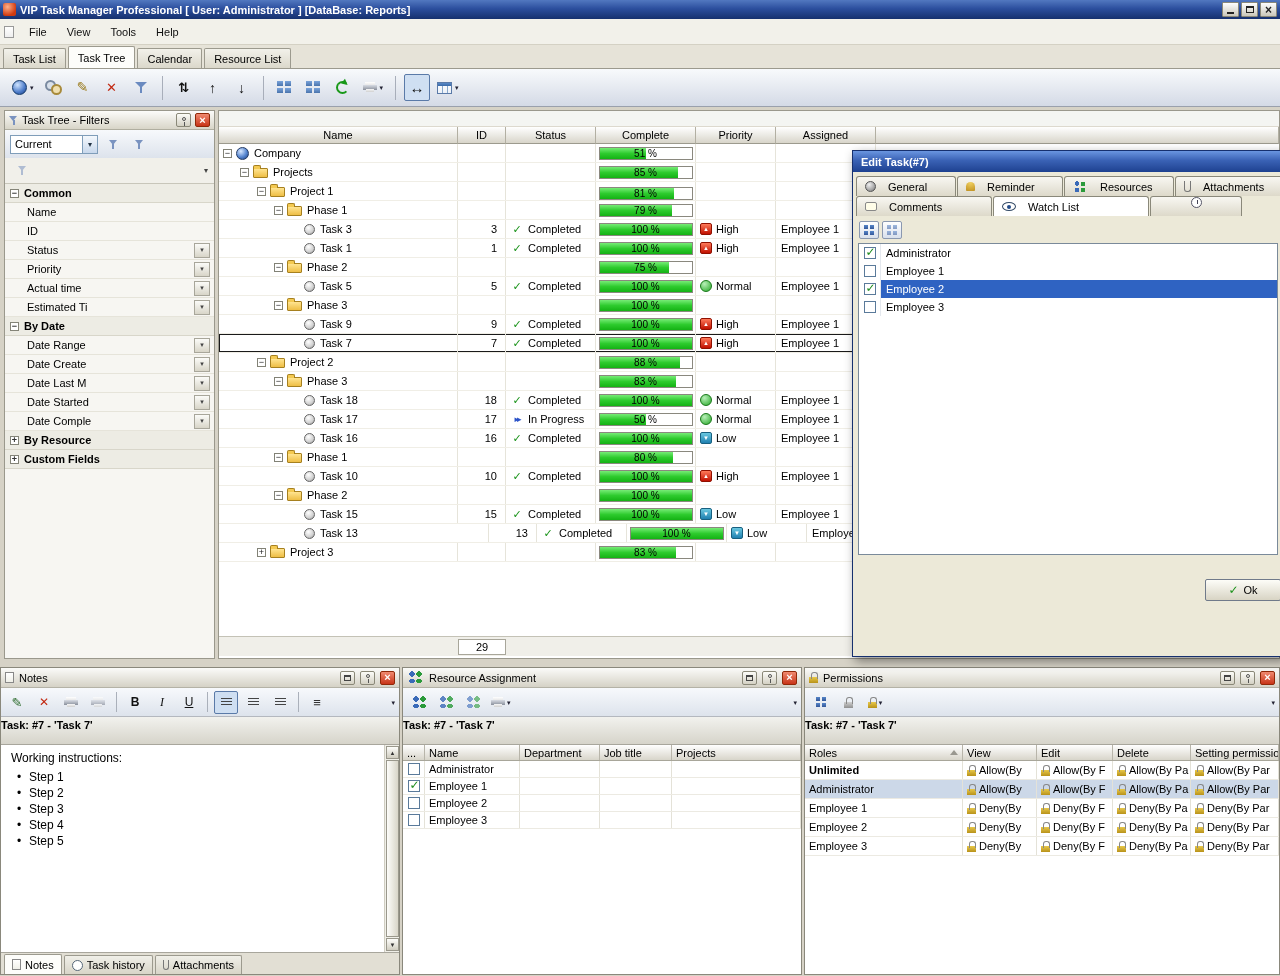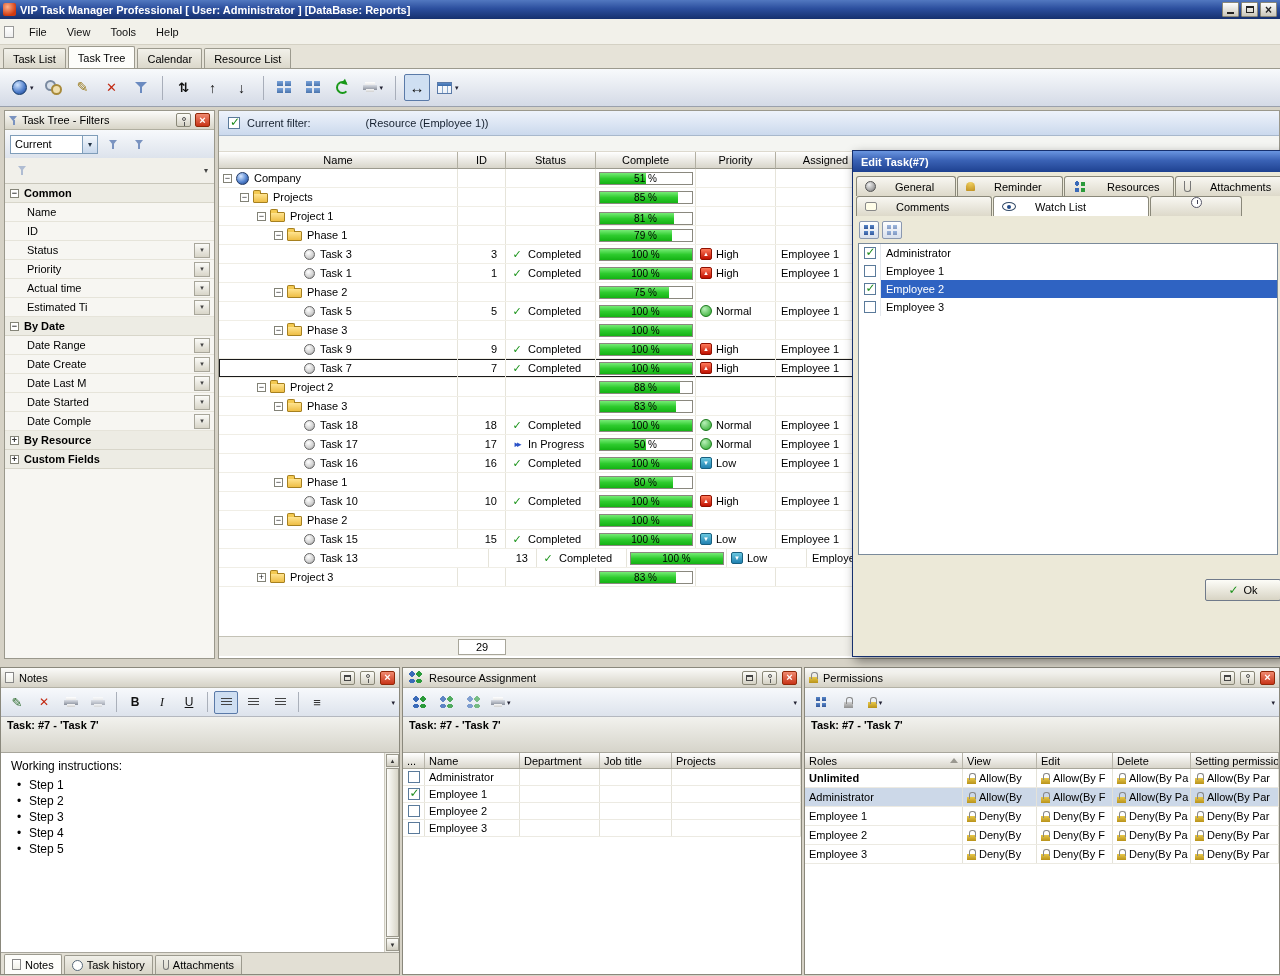--- a/index.html
+++ b/index.html
@@ -126,21 +126,21 @@
   .pr-normal{background:radial-gradient(circle at 35% 30%,#b8f0b8,#28a828);border:1px solid #187818;border-radius:50%}
   .pr-low{background:linear-gradient(#6ac8e0,#2080b0);border:1px solid #186080}
   .tree-footer{position:absolute;left:0;right:0;bottom:2px;height:20px;background:#f0efe9;border-top:1px solid #c4c2b6}
   .count-cell{position:absolute;left:239px;top:2px;width:48px;height:16px;background:#fff;border:1px solid #a8a69a;text-align:center;line-height:14px}
 
   
   .d-dialog{position:absolute;left:852px;top:150px;width:432px;height:507px;background:#ece9d8;border:1px solid #16306e;box-shadow:3px 4px 10px rgba(0,0,0,.45);display:flex;flex-direction:column;z-index:20}
   .dlg-title{height:21px;background:linear-gradient(to bottom,#6a96e0 0%,#3a62b5 45%,#1e4190 100%);color:#fff;font-weight:bold;display:flex;align-items:center;padding:0 8px;flex:none}
   .dlg-tabs{display:flex;padding:4px 3px 0;gap:1px;overflow:hidden;flex:none}
   .dlg-tabs.row2{padding-top:0}
-  .dtab{height:20px;border:1px solid #8a887a;border-bottom:none;border-radius:3px 3px 0 0;background:linear-gradient(#f8f7f2,#ddd9ca);display:flex;align-items:center;gap:19px;padding:0 8px;overflow:hidden;white-space:nowrap;flex:none}
+  .dtab{height:20px;border:1px solid #8a887a;border-bottom:none;border-radius:3px 3px 0 0;background:linear-gradient(#f8f7f2,#ddd9ca);display:flex;align-items:center;gap:12px;padding:0 8px;overflow:hidden;white-space:nowrap;flex:none}
   .dtab.active{background:#fff;position:relative;z-index:2}
   .dico{display:inline-block;position:relative;flex:none}
   .dico-general{width:11px;height:11px;border-radius:50%;background:radial-gradient(circle at 35% 30%,#f0f0f0,#a8a8a8 60%,#707070);border:1px solid #555}
   .dico-reminder{width:9px;height:9px;background:radial-gradient(circle at 50% 10%,#f0d060,#c09020);border-radius:5px 5px 1px 1px}
   .dico-resources{width:15px;height:11px;background:
     radial-gradient(circle at 4px 2.5px,#3a6ab8 0 2.4px,transparent 2.5px),
     radial-gradient(circle at 10px 3px,#2a9a3a 0 2.4px,transparent 2.5px),
     radial-gradient(ellipse 4px 3.5px at 4px 9px,#3a6ab8 60%,transparent 61%),
     radial-gradient(ellipse 4px 3.5px at 10px 9px,#2a9a3a 60%,transparent 61%)}
   .dico-attachments{width:7px;height:11px;border:1px solid #777;border-top:none;border-radius:0 0 3px 3px}
@@ -172,21 +172,21 @@
   .okcheck{color:#189018;font-weight:bold;font-size:12px}
 
   
   .bpanel{position:absolute;top:667px;height:308px;display:flex;flex-direction:column;border:1px solid #8a887c;background:#fff}
   .bp-head{height:20px;display:flex;align-items:center;gap:5px;padding:0 4px;background:linear-gradient(#fbfbf9,#d5d2c6);border-bottom:1px solid #b4b2a6;flex:none}
   .bp-title{flex:1;white-space:nowrap;overflow:hidden}
   .bp-toolbar{height:29px;display:flex;align-items:center;gap:3px;padding:0 4px;background:linear-gradient(#f7f9fc,#dde3ec);border-bottom:1px solid #b4b8bf;flex:none}
   .sbtn{min-width:24px;height:23px;display:flex;align-items:center;justify-content:center;gap:2px;border:1px solid transparent;border-radius:2px;padding:0 2px}
   .sbtn.pressed{border-color:#5a7aa8;background:#cfdff2}
   .ssep{width:1px;height:20px;background:#aab0ba;margin:0 3px}
-  .taskhdr{height:36px;background:linear-gradient(#f2f2ee,#d6d4ca);border-bottom:1px solid #a8a69c;font-weight:bold;padding:2px 6px;flex:none;white-space:nowrap;overflow:hidden}
+  .taskhdr{height:28px;background:linear-gradient(#f2f2ee,#d6d4ca);border-bottom:1px solid #a8a69c;font-weight:bold;padding:2px 0;flex:none;white-space:nowrap;overflow:hidden}
   .ico-bold::before{content:"B";font-weight:bold;font-size:12px;color:#111}
   .ico-italic::before{content:"I";font-style:italic;font-family:"Liberation Serif",serif;font-size:12px;color:#111}
   .ico-underline::before{content:"U";text-decoration:underline;font-size:12px;color:#111}
   .ico-align{width:11px;height:9px;background:repeating-linear-gradient(to bottom,#444 0 1px,transparent 1px 3px)}
   .ico-list::before{content:"≡";font-size:13px;color:#333}
   .ico-spell::before{content:"✎";font-size:13px;color:#2a6a2a}
   .ico-cut::before{content:"✕";font-size:12px;font-weight:bold;color:#c22810}
   .ico-people{width:17px;height:13px;background:
     radial-gradient(circle at 5px 3px,#3a6ab8 0 2.6px,transparent 2.7px),
     radial-gradient(circle at 12px 3px,#2a9a3a 0 2.6px,transparent 2.7px),
@@ -393,25 +393,20 @@
           <span>By Resource</span>
         </div>
         <div class="fp-header">
           <span class="fp-box">+</span>
           <span>Custom Fields</span>
         </div>
       </div>
   </div>
 
   <div class="treearea">
-    <div class="filterstrip">
-      <span class="cbx checked"></span>
-      <span class="fs-label">Current filter:</span>
-      <span class="fs-value">(Resource  (Employee 1))</span>
-    </div>
     <div class="gridgap"></div>
     <div class="ghead">
         <div class="hcell" style="width: 239px;">Name</div>
         <div class="hcell" style="width: 48px;">ID</div>
         <div class="hcell" style="width: 90px;">Status</div>
         <div class="hcell" style="width: 100px;">Complete</div>
         <div class="hcell" style="width: 80px;">Priority</div>
         <div class="hcell" style="width: 100px;">Assigned</div>
         <div class="hcell hfill"></div>
       </div>

